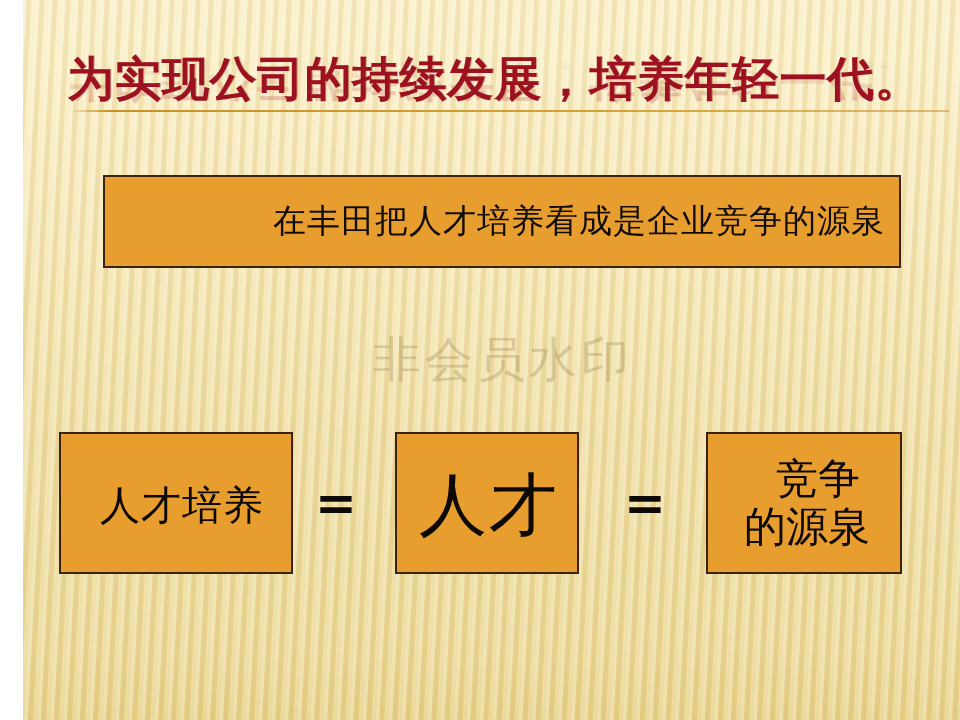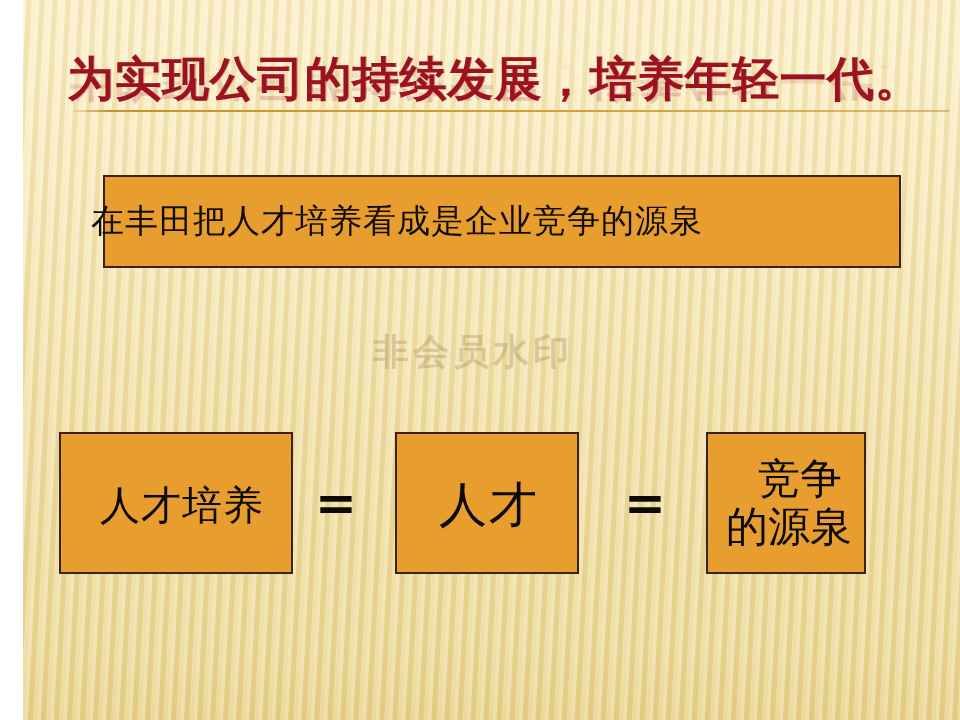--- a/index.html
+++ b/index.html
@@ -100,75 +100,75 @@
     position: absolute;
     left: 80px;
     top: 175px;
     width: 798px;
     height: 93px;
     background: #e89e2e;
     border: 2px solid #3a2312;
     box-sizing: border-box;
     display: flex;
     align-items: center;
-    justify-content: flex-start;
+    justify-content: flex-end;
   }
   #callout-text {
     font-family: "Liberation Serif", "DejaVu Serif", serif;
     font-size: 33px;
     font-weight: normal;
     color: #120c06;
     letter-spacing: 1px;
     white-space: nowrap;
     transform: translateX(-14px);
   }
 
   
   #watermark {
     position: absolute;
     left: 350px;
     top: 328px;
     font-family: "DejaVu Sans", "Liberation Sans", sans-serif;
-    font-size: 36px;
-    font-weight: bold;
+    font-size: 48px;
+    font-weight: normal;
     letter-spacing: 4px;
     color: rgba(150,125,75,0.30);
     white-space: nowrap;
     user-select: none;
     pointer-events: none;
   }
 
   
   .eq-box {
     position: absolute;
     background: #e89e2e;
     border: 2px solid #3a2312;
     box-sizing: border-box;
     display: flex;
     align-items: center;
     justify-content: center;
     overflow: visible;
   }
   #eq-box-1 { left: 36px;  top: 432px; width: 234px; height: 142px; }
   #eq-box-2 { left: 372px; top: 432px; width: 184px; height: 142px; }
-  #eq-box-3 { left: 683px; top: 432px; width: 160px; height: 142px; }
+  #eq-box-3 { left: 683px; top: 432px; width: 196px; height: 142px; }
 
   .eq-text {
     font-family: "Liberation Serif", "DejaVu Serif", serif;
     color: #0d0906;
     white-space: nowrap;
     font-weight: normal;
   }
   #eq-text-1 {
     font-size: 40px;
     letter-spacing: 1px;
     transform: translate(6px, 2px);
   }
   #eq-text-2 {
-    font-size: 48px;
+    font-size: 68px;
     letter-spacing: 2px;
     transform: translate(2px, 2px);
   }
   #eq-text-3 {
     font-size: 42px;
     line-height: 48px;
     text-align: center;
     white-space: normal;
     transform: translate(14px, 0px);
   }

